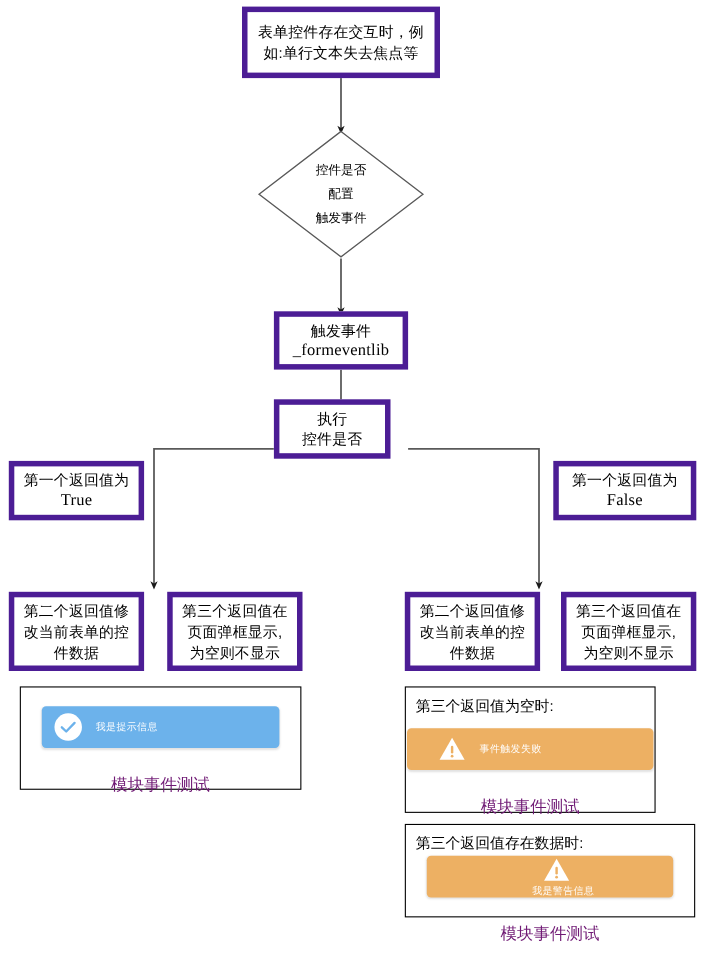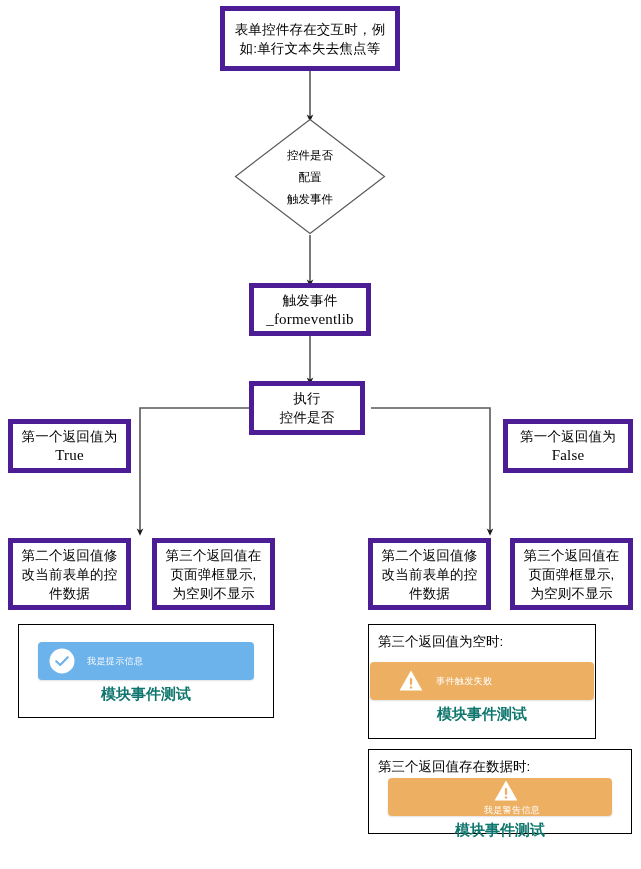--- a/index.html
+++ b/index.html
@@ -103,24 +103,23 @@
     letter-spacing: 0.4px;
     white-space: nowrap;
     opacity: 0.97;
   }
   .alert-icon { width: 26px; height: 26px; flex: 0 0 26px; }
   .alert-icon svg { display: block; }
   .panel-footer-text {
     text-align: center;
     font-size: 15px;
     line-height: 20px;
-    margin-top: 4px;
-    color: #0f766e;
+    margin-top: 24px;
+    color: #701a75;
     white-space: nowrap;
-    font-weight: bold;
   }
 </style>
 </head>
 <body>
 
 <div id="canvas">
 
   <svg id="wires" viewBox="0 0 641 869" xmlns="http://www.w3.org/2000/svg">
     <defs>
       <marker id="arrowhead" markerWidth="9" markerHeight="9" refX="4.2" refY="4.2" orient="auto" markerUnits="userSpaceOnUse">
@@ -155,21 +154,21 @@
       <span class="ln">配置</span>
       <span class="ln">触发事件</span>
     </div>
   </div>
 
   <div class="node" style="left:249px; top:283px; width:122px; height:53px;">
     <span class="ln">触发事件</span>
     <span class="ln mono-serif">_formeventlib</span>
   </div>
 
-  <div class="node" style="left:249px; top:381px; width:116px; height:54px;">
+  <div class="node" style="left:249px; top:363px; width:106px; height:54px;">
     <span class="ln">执行</span>
     <span class="ln">控件是否</span>
   </div>
 
   <div class="node" style="left:8px; top:419px; width:123px; height:54px;">
     <span class="ln">第一个返回值为</span>
     <span class="ln mono-serif">True</span>
   </div>
 
   <div class="node" style="left:503px; top:419px; width:130px; height:54px;">

